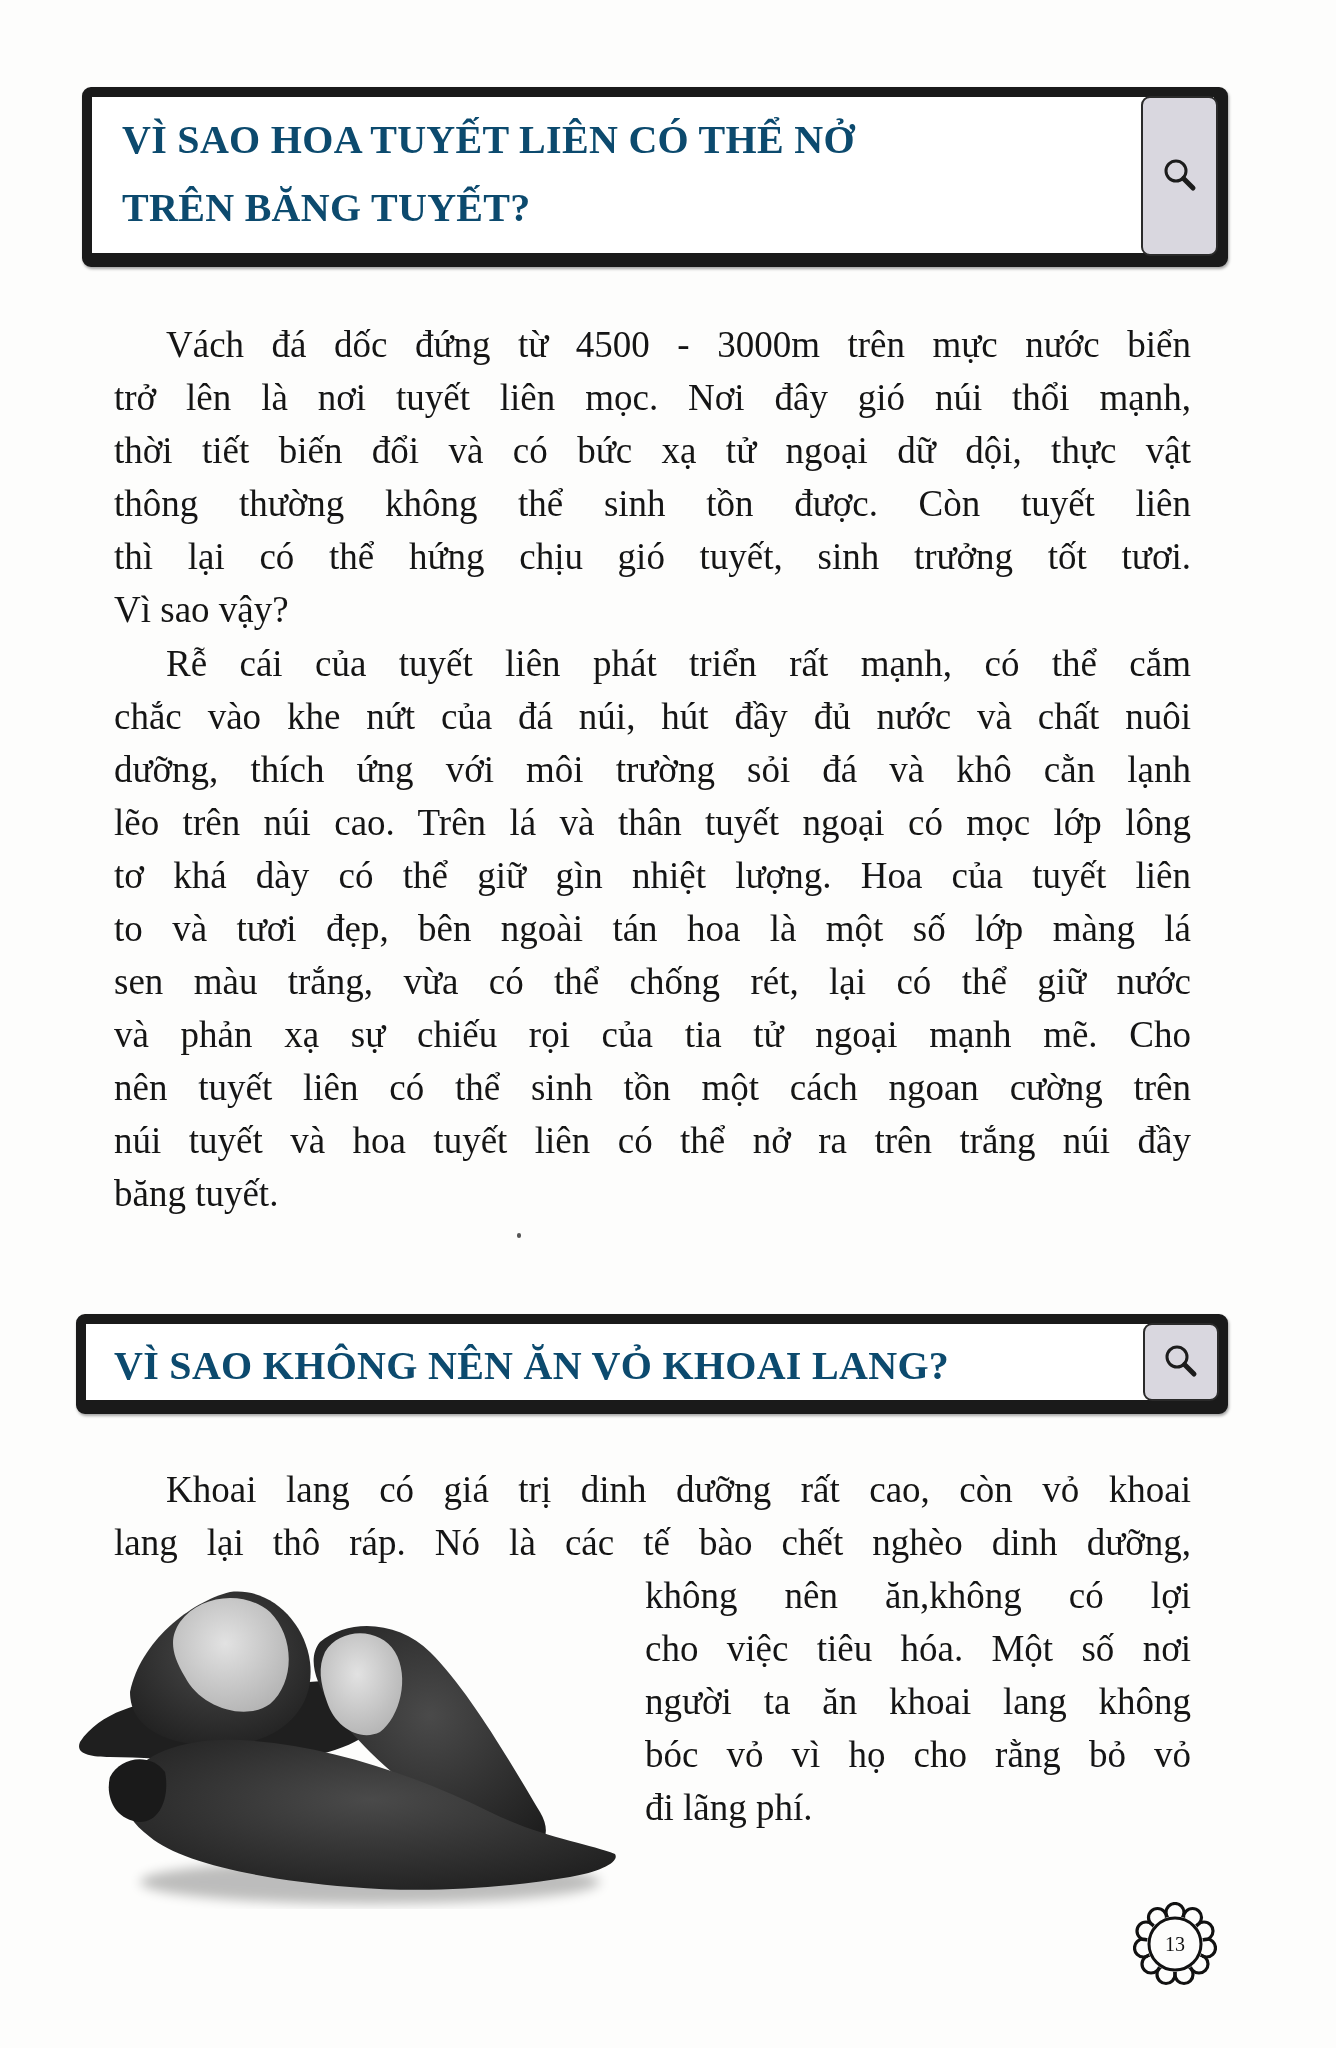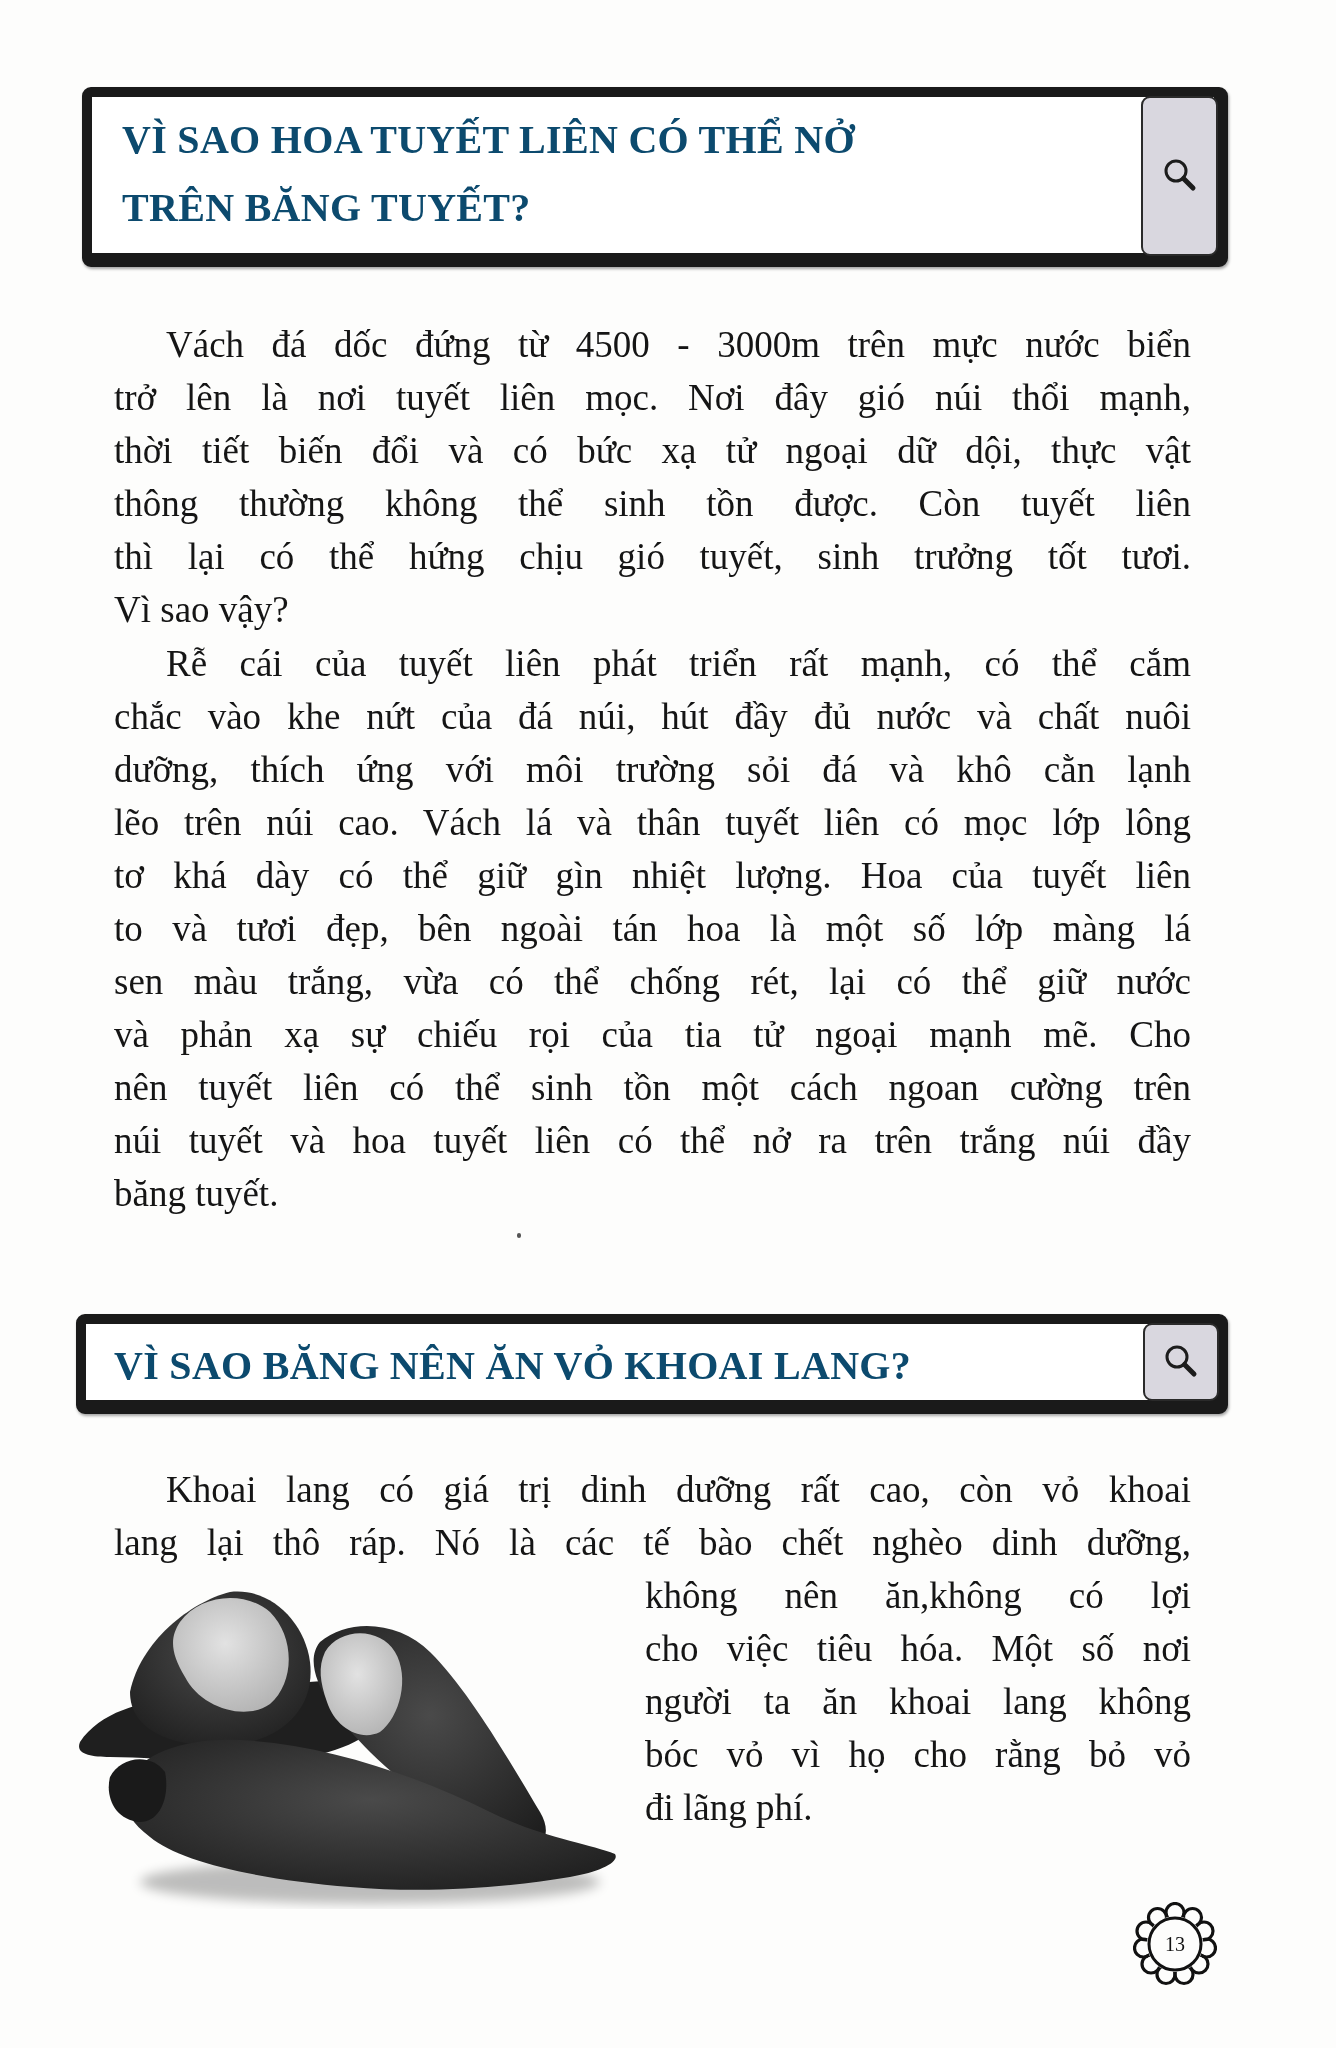--- a/index.html
+++ b/index.html
@@ -100,35 +100,35 @@
   <span class="line">thời tiết biến đổi và có bức xạ tử ngoại dữ dội, thực vật</span>
   <span class="line">thông thường không thể sinh tồn được. Còn tuyết liên</span>
   <span class="line">thì lại có thể hứng chịu gió tuyết, sinh trưởng tốt tươi.</span>
   <span class="line last">Vì sao vậy?</span>
 </div>
 
 <div class="body-text" style="top:637px;">
   <span class="line indent">Rễ cái của tuyết liên phát triển rất mạnh, có thể cắm</span>
   <span class="line">chắc vào khe nứt của đá núi, hút đầy đủ nước và chất nuôi</span>
   <span class="line">dưỡng, thích ứng với môi trường sỏi đá và khô cằn lạnh</span>
-  <span class="line">lẽo trên núi cao. Vách lá và thân tuyết liên có mọc lớp lông</span>
+  <span class="line">lẽo trên núi cao. Trên lá và thân tuyết ngoại có mọc lớp lông</span>
   <span class="line">tơ khá dày có thể giữ gìn nhiệt lượng. Hoa của tuyết liên</span>
   <span class="line">to và tươi đẹp, bên ngoài tán hoa là một số lớp màng lá</span>
   <span class="line">sen màu trắng, vừa có thể chống rét, lại có thể giữ nước</span>
   <span class="line">và phản xạ sự chiếu rọi của tia tử ngoại mạnh mẽ. Cho</span>
   <span class="line">nên tuyết liên có thể sinh tồn một cách ngoan cường trên</span>
   <span class="line">núi tuyết và hoa tuyết liên có thể nở ra trên trắng núi đầy</span>
   <span class="line last">băng tuyết.</span>
 </div>
 
 <div class="speck" style="left:517px; top:1233px;"></div>
 
 <div class="header-box" style="left:76px; top:1314px; width:1152px; height:100px;"></div>
 <div class="header-title" style="left:114px; top:1332px;">
-  <div>VÌ SAO BĂNG NÊN ĂN VỎ KHOAI LANG?</div>
+  <div>VÌ SAO KHÔNG NÊN ĂN VỎ KHOAI LANG?</div>
 </div>
 <div class="search-btn" style="left:1143px; top:1323px; width:76px; height:78px;">
   <svg width="40" height="40" viewBox="0 0 40 40">
     <circle cx="16" cy="15" r="10" fill="none" stroke="#1c1c1c" stroke-width="3"></circle>
     <line x1="23.5" y1="22.5" x2="33" y2="32" stroke="#1c1c1c" stroke-width="5" stroke-linecap="round"></line>
   </svg>
 </div>
 
 <div class="body-text" style="top:1463px;">
   <span class="line indent">Khoai lang có giá trị dinh dưỡng rất cao, còn vỏ khoai</span>

